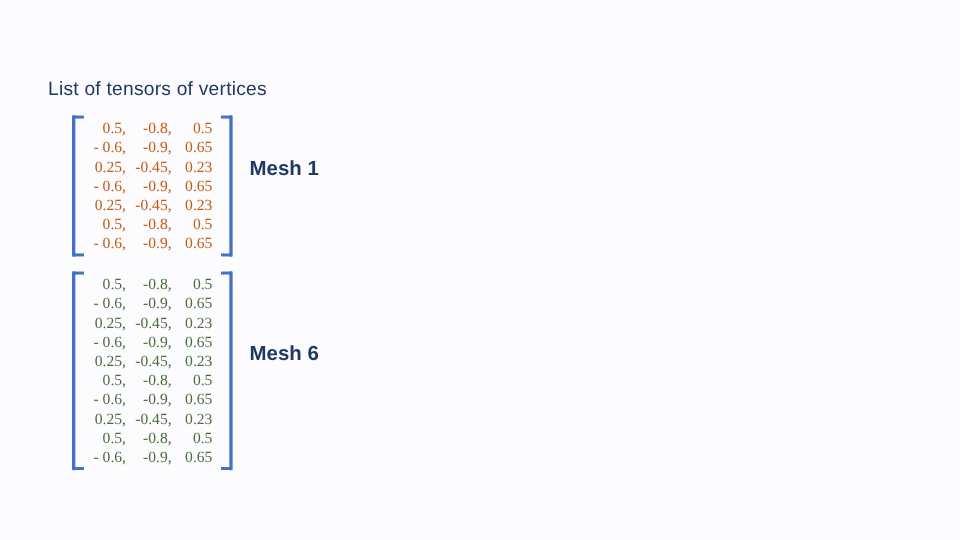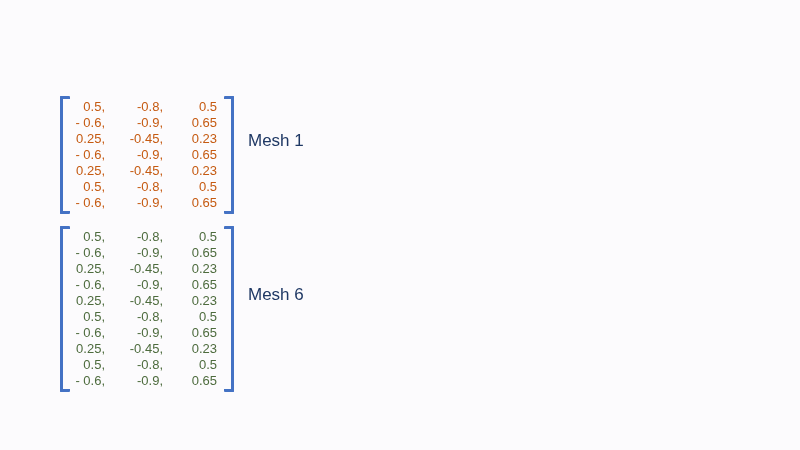--- a/index.html
+++ b/index.html
@@ -53,40 +53,42 @@
   .bracket.left  { border-right: none; }
   .bracket.right { border-left: none; }
   .rows {
     padding: 3px 7px 3px 2px;
     font-size: 13px;
     line-height: 16px;
   }
   .matrix-row {
     display: grid;
     grid-template-columns: 33px 38px 34px;
-    column-gap: 20px;
+    column-gap: 0;
+    font-family: Liberation Serif, serif;
   }
   .cell {
     text-align: right;
     white-space: pre;
   }
   .mesh-label {
     margin-left: 14px;
     position: relative;
     top: -14px;
     font-size: 17px;
-    font-weight: normal;
+    font-weight: bold;
     color: var(--navy);
     white-space: nowrap;
   }
 </style>
 </head>
 <body>
 
 <div class="stage">
+  <div class="page-title">List of tensors of vertices</div>
   <div class="mesh-list" id="mesh-list">
   <div class="mesh-block">
     <div class="matrix">
       <div class="bracket left"></div>
       <div class="rows" style="color: rgb(197, 90, 17);">
             <div class="matrix-row">
               <span class="cell">0.5,</span>
               <span class="cell">-0.8,</span>
               <span class="cell">0.5</span>
             </div>

